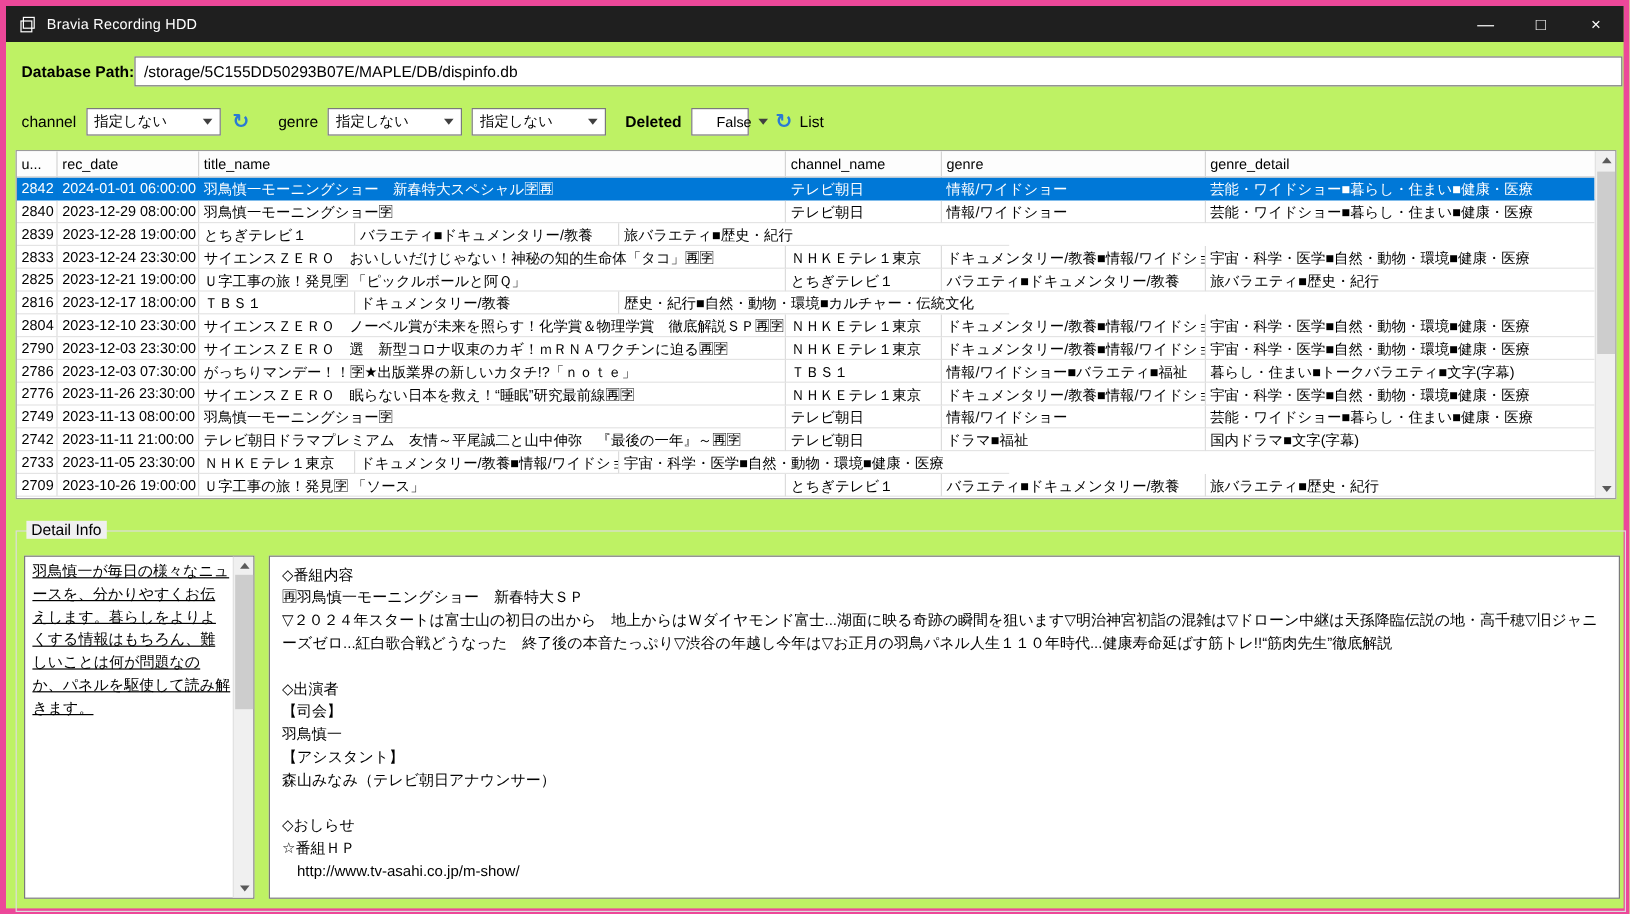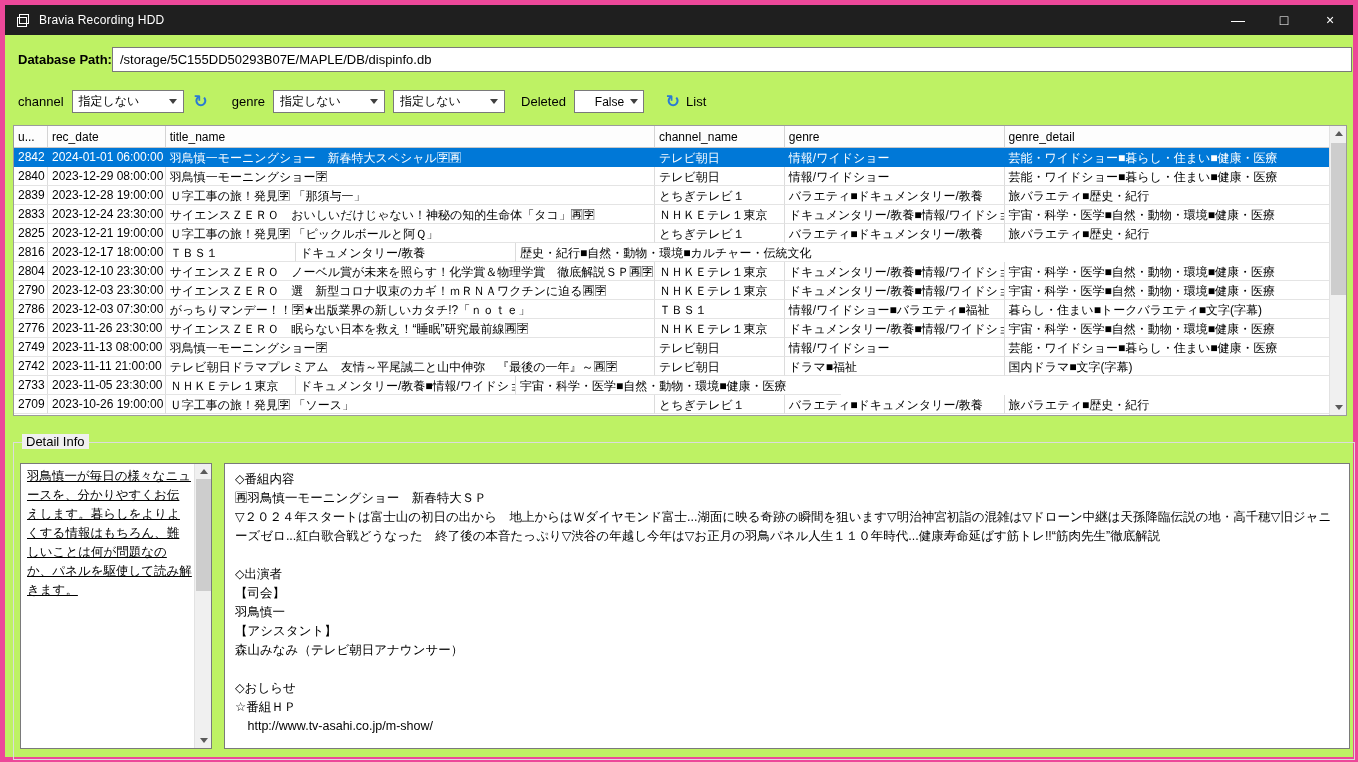--- a/index.html
+++ b/index.html
@@ -16,21 +16,21 @@
   .win-btn { width:46px; height:100%; display:flex; align-items:center; justify-content:center; font-size:14px; color:#fff; cursor:default; }
 
   
   .path-row { position:absolute; top:42px; left:13px; width:1334px; display:flex; align-items:center; }
   .path-label { font-weight:bold; font-size:13px; color:#000; white-space:nowrap; }
   .path-input { flex:1; height:25px; background:#fff; border:1px solid #7a7a7a; font-size:13px; color:#000; padding:0 7px; display:flex; align-items:center; white-space:nowrap; overflow:hidden; }
 
   
   .filter-row { position:absolute; top:85px; left:13px; display:flex; align-items:center; font-size:13px; color:#000; }
   .combo { height:23px; background:#fff; border:1px solid #7a7a7a; display:flex; align-items:center; justify-content:space-between; padding:0 6px 0 6px; font-size:12px; }
-  .w112 { width:112px; } .w66 { width:70px;padding-left:20px; }
+  .w112 { width:112px; } .w66 { width:48px;padding-left:20px; }
   .chev { width:0; height:0; border-left:4px solid transparent; border-right:4px solid transparent; border-top:5px solid #404040; margin-left:6px; }
   .refresh { color:#2a7ad4; font-size:17px; font-weight:bold; line-height:1; cursor:default; }
   .lbl { margin-right:8px; }
   .list-btn { display:flex; align-items:center; gap:6px; margin-left:22px; cursor:default; }
 
   
   .grid { position:absolute; top:120px; left:8px; width:1334px; height:291px; background:#fff; border:1px solid #9b9b9b; display:flex; overflow:hidden; }
   .grid-main { flex:1; overflow:hidden; display:flex; flex-direction:column; }
   .grid-header { display:flex; height:22px; background:#fdfdfd; border-bottom:1px solid #c9c9c9; font-size:12px; color:#000; flex:none; }
   .hcell { padding:4px 4px 0 4px; border-right:1px solid #d4d4d4; overflow:hidden; white-space:nowrap; }
@@ -96,21 +96,21 @@
     <span class="lbl" style="margin-left:24px;">genre</span>
     <div class="combo w112">
       <span>指定しない</span>
       <span class="chev"></span>
     </div>
     <div class="combo w112" style="margin-left:8px;">
       <span>指定しない</span>
       <span class="chev"></span>
     </div>
 
-    <span class="lbl" style="margin-left:16px;">Deleted</span>
+    <span class="lbl" style="margin-left:16px;font-weight:bold;">Deleted</span>
     <div class="combo w66">
       <span>False</span>
       <span class="chev"></span>
     </div>
 
     <div class="list-btn">
       <span class="refresh">↻</span>
       <span>List</span>
     </div>
   </div>
@@ -138,21 +138,20 @@
       <div class="cell c0">2840</div>
       <div class="cell c1">2023-12-29 08:00:00</div>
       <div class="cell c2">羽鳥慎一モーニングショー🈑</div>
       <div class="cell c3">テレビ朝日</div>
       <div class="cell c4">情報/ワイドショー</div>
       <div class="cell c5">芸能・ワイドショー■暮らし・住まい■健康・医療</div>
     </div>
           <div class="grid-row">
       <div class="cell c0">2839</div>
       <div class="cell c1">2023-12-28 19:00:00</div>
-      <div class="cell c2">Ｕ字工事の旅！発見🈑 「那須与一」</div>
       <div class="cell c3">とちぎテレビ１</div>
       <div class="cell c4">バラエティ■ドキュメンタリー/教養</div>
       <div class="cell c5">旅バラエティ■歴史・紀行</div>
     </div>
           <div class="grid-row">
       <div class="cell c0">2833</div>
       <div class="cell c1">2023-12-24 23:30:00</div>
       <div class="cell c2">サイエンスＺＥＲＯ　おいしいだけじゃない！神秘の知的生命体「タコ」🈞🈑</div>
       <div class="cell c3">ＮＨＫＥテレ１東京</div>
       <div class="cell c4">ドキュメンタリー/教養■情報/ワイドショー</div>

